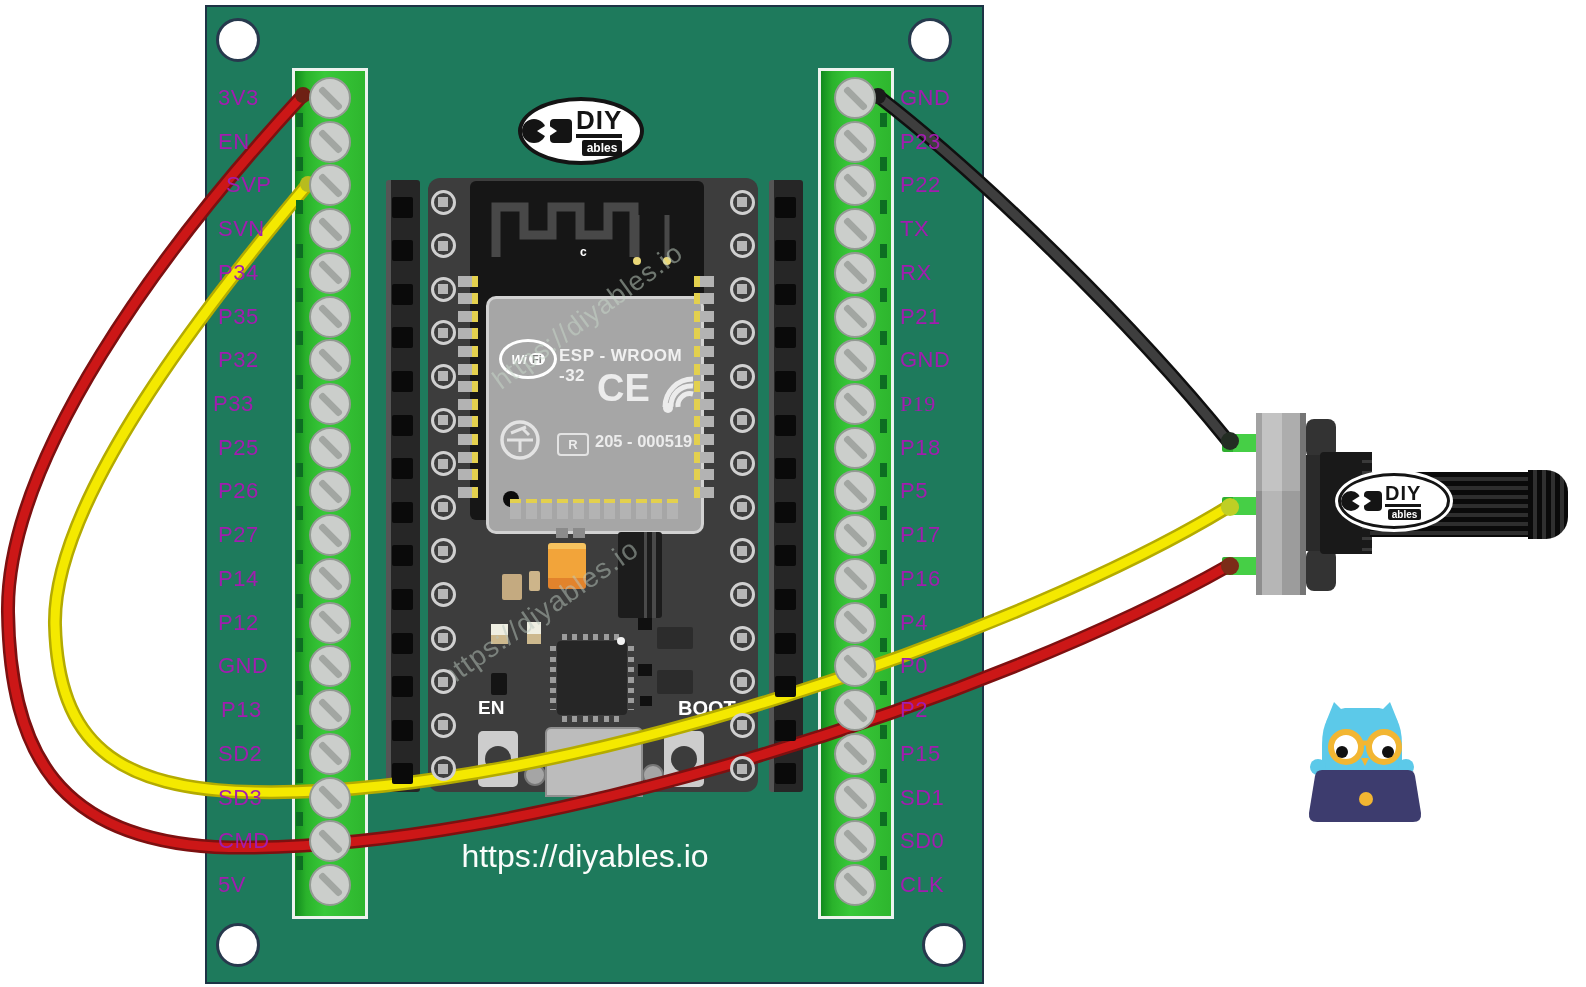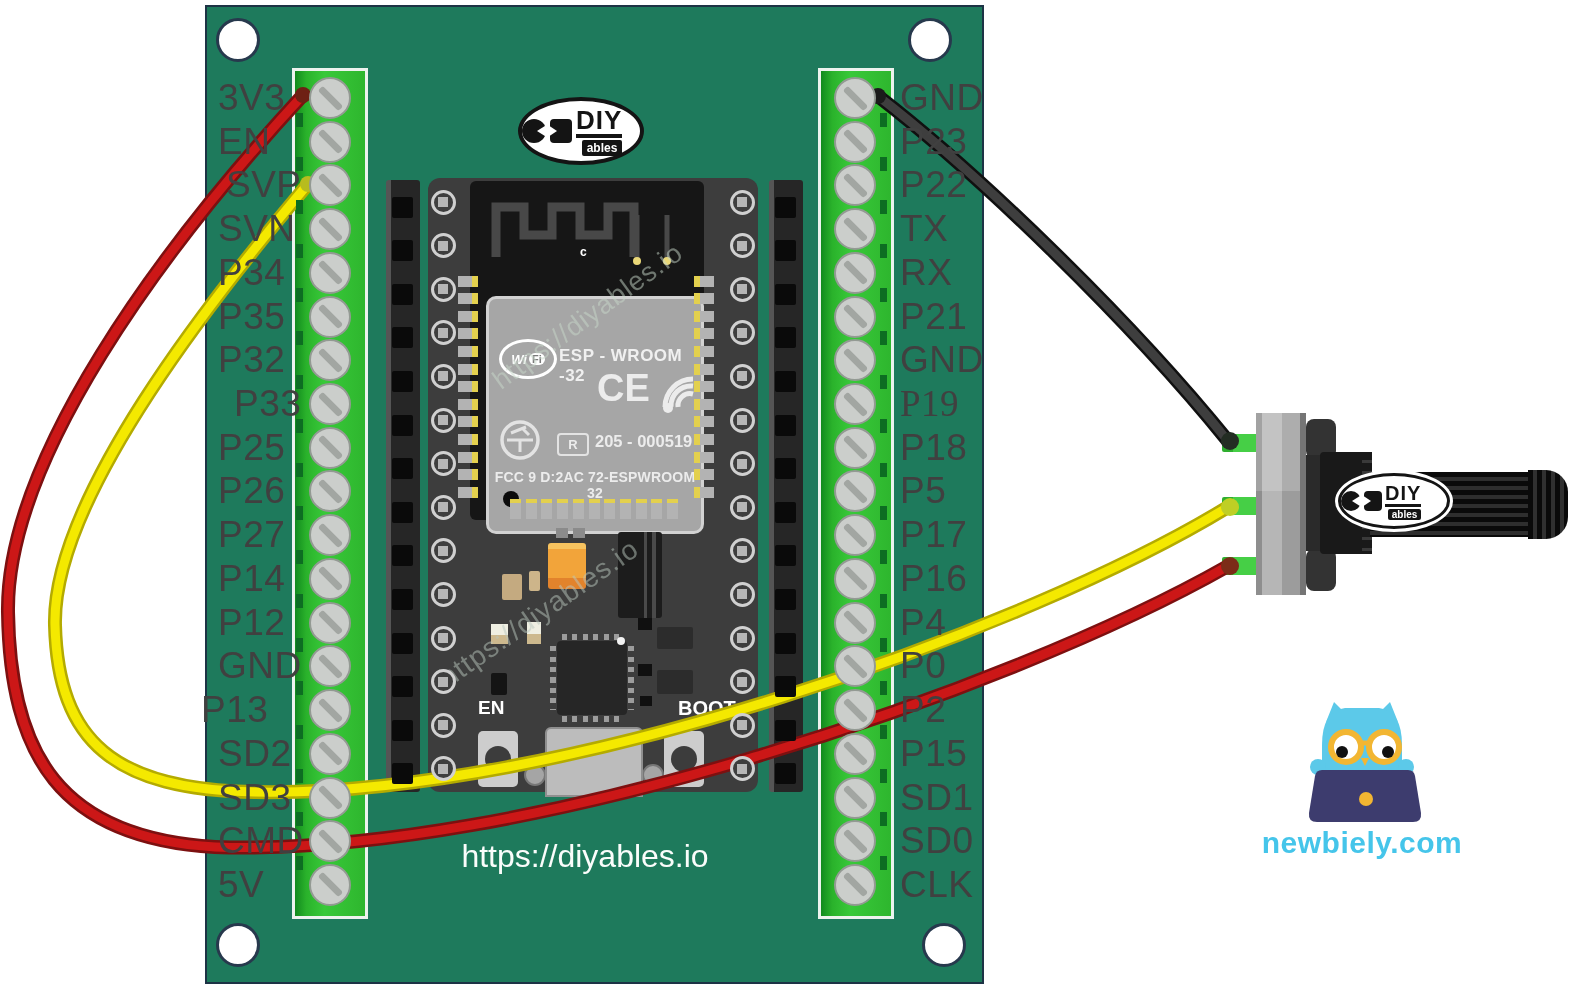--- a/index.html
+++ b/index.html
@@ -11,21 +11,21 @@
   .board{left:205px;top:5px;width:775px;height:975px;background:#1e7a5c;border:2px solid #1d3345;}
   .mhole{width:38px;height:38px;border-radius:50%;background:#fff;border:3px solid #27394d;}
 
   
   .terminal{width:70px;height:845px;border:3px solid #edf3ee;
             background:linear-gradient(90deg,#128a1e 0%,#2ab22b 16%,#38c939 42%,#2eb62e 100%);}
   .screw{width:38px;height:38px;border-radius:50%;background:#cbcecb;border:2px solid #939a93;
          display:flex;align-items:center;justify-content:center;}
   .slash{width:29px;height:7px;background:#a2a6a2;transform:rotate(45deg);border-radius:3px;}
   .tab{width:7px;height:14px;background:#0d6d22;}
-  .pinlabel{font-size:37px;color:#404040;letter-spacing:.5px;height:38px;line-height:38px;white-space:nowrap;}
+  .pinlabel{font-size:22px;color:#a21caf;letter-spacing:.5px;height:38px;line-height:38px;white-space:nowrap;}
 
   
   .hdr{width:34px;height:612px;background:linear-gradient(90deg,#555 0 16%,#262626 16% 100%);border-radius:3px;}
   .hsq{width:21px;height:21px;background:#0a0a0a;border-radius:2px;}
   .pcb{left:428px;top:178px;width:330px;height:614px;background:#3d3d3d;border-radius:12px;}
   .ring{width:19px;height:19px;border:3px solid #d0d0d0;border-radius:50%;background:#3e3e3e;
         display:flex;align-items:center;justify-content:center;}
   .ring i{width:10px;height:10px;background:#b6b6b6;display:block;}
 
   
@@ -139,21 +139,20 @@
       <path d="M14,36 A20,20 0 0,1 36,15" fill="none" stroke="#ececec" stroke-width="5"></path>
       <path d="M21,36 A12,12 0 0,1 36,23" fill="none" stroke="#ececec" stroke-width="5"></path>
       <circle cx="11" cy="37" r="5" fill="#ececec"></circle>
     </svg>
     <svg class="abs" style="left:10px;top:120px;" width="42" height="42" viewBox="0 0 42 42">
       <circle cx="21" cy="21" r="18" fill="none" stroke="#e3e3e3" stroke-width="3.5"></circle>
       <path d="M8,21 H34 M21,21 V33 M12,14 L27,8 M24,10 L30,16" fill="none" stroke="#e3e3e3" stroke-width="3"></path>
     </svg>
     <div class="abs rbox">R</div>
     <div class="abs certnum">205 - 000519</div>
-    <div class="abs fccline">FCC 9 D:2AC 72-ESPWROOM 32</div>
     <div class="abs shielddot"></div>
   </div>
 
   <div class="abs orange"></div>
   <div class="abs" style="left:502px;top:574px;width:20px;height:26px;background:#c4aa80;border-radius:2px;"></div>
   <div class="abs" style="left:529px;top:571px;width:11px;height:20px;background:#cdb58a;border-radius:2px;"></div>
   <div class="abs" style="left:556px;top:528px;width:12px;height:10px;background:#8b8b8b;"></div>
   <div class="abs" style="left:573px;top:528px;width:12px;height:10px;background:#8b8b8b;"></div>
   <div class="abs bigic"></div>
   <div class="abs" style="left:491px;top:624px;width:17px;height:20px;background:linear-gradient(180deg,#efefe2 0 55%,#cdb98e 55% 100%);"></div>
@@ -226,21 +225,20 @@
       <circle cx="106" cy="72" r="8" fill="#5cc9e9"></circle>
     <line x1="59" y1="48" x2="71" y2="48" stroke="#f2b632" stroke-width="5"></line>
     <circle cx="46" cy="52" r="15" fill="#ffffff" stroke="#f2b632" stroke-width="6"></circle>
     <circle cx="84" cy="52" r="15" fill="#ffffff" stroke="#f2b632" stroke-width="6"></circle>
     <circle cx="42" cy="57" r="6" fill="#101010"></circle>
       <circle cx="88" cy="57" r="6" fill="#101010"></circle>
     <polygon points="61,63 69,63 65,71" fill="#f2b632"></polygon>
     <path d="M22,75 L108,75 Q114,75 115,81 L121,118 Q122,127 113,127 L17,127 Q8,127 9,118 L15,81 Q16,75 22,75 Z" fill="#3d3c6e"></path>
     <circle cx="66" cy="104" r="7" fill="#f2b632"></circle>
   </svg>
-  <div class="abs newbielytext">newbiely.com</div>
 
   <svg class="abs" style="left:0;top:0;" width="1586" height="987" viewBox="0 0 1586 987">
     <g>
       <path d="M303,95 C160,250 6,460 8,612 C10,755 60,838 215,847 C520,858 1010,690 1228,566" fill="none" stroke="#7d1010" stroke-width="14" stroke-linecap="round"></path>
       <path d="M303,95 C160,250 6,460 8,612 C10,755 60,838 215,847 C520,858 1010,690 1228,566" fill="none" stroke="#cc1717" stroke-width="9" stroke-linecap="round"></path>
       <circle cx="303" cy="95" r="8" fill="#6e2014"></circle>
       <circle cx="1230" cy="566" r="9" fill="#7c2c18"></circle>
     </g>
     <g>
       <path d="M308,184 C210,300 52,500 55,625 C58,742 115,790 255,792 C560,798 1030,628 1228,507" fill="none" stroke="#b4ab00" stroke-width="14" stroke-linecap="round"></path>
@@ -284,21 +282,21 @@
     <div class="abs pinlabel" style="left: 218px; top: 297.6px;">P35</div>
     <div class="abs screw" style="left: 309px; top: 295.6px;">
       <div class="slash"></div>
     </div>
     <div class="abs tab" style="left: 296px; top: 331.46px;"></div>
     <div class="abs pinlabel" style="left: 218px; top: 341.32px;">P32</div>
     <div class="abs screw" style="left: 309px; top: 339.32px;">
       <div class="slash"></div>
     </div>
     <div class="abs tab" style="left: 296px; top: 375.18px;"></div>
-    <div class="abs pinlabel" style="left: 234px; top: 385.04px;">P33</div>
+    <div class="abs pinlabel" style="left: 213px; top: 385.04px;">P33</div>
     <div class="abs screw" style="left: 309px; top: 383.04px;">
       <div class="slash"></div>
     </div>
     <div class="abs tab" style="left: 296px; top: 418.9px;"></div>
     <div class="abs pinlabel" style="left: 218px; top: 428.76px;">P25</div>
     <div class="abs screw" style="left: 309px; top: 426.76px;">
       <div class="slash"></div>
     </div>
     <div class="abs tab" style="left: 296px; top: 462.62px;"></div>
     <div class="abs pinlabel" style="left: 218px; top: 472.48px;">P26</div>
@@ -319,21 +317,21 @@
     <div class="abs pinlabel" style="left: 218px; top: 603.64px;">P12</div>
     <div class="abs screw" style="left: 309px; top: 601.64px;">
       <div class="slash"></div>
     </div>
     <div class="abs tab" style="left: 296px; top: 637.5px;"></div>
     <div class="abs pinlabel" style="left: 218px; top: 647.36px;">GND</div>
     <div class="abs screw" style="left: 309px; top: 645.36px;">
       <div class="slash"></div>
     </div>
     <div class="abs tab" style="left: 296px; top: 681.22px;"></div>
-    <div class="abs pinlabel" style="left: 201px; top: 691.08px;">P13</div>
+    <div class="abs pinlabel" style="left: 221px; top: 691.08px;">P13</div>
     <div class="abs screw" style="left: 309px; top: 689.08px;">
       <div class="slash"></div>
     </div>
     <div class="abs tab" style="left: 296px; top: 724.94px;"></div>
     <div class="abs pinlabel" style="left: 218px; top: 734.8px;">SD2</div>
     <div class="abs screw" style="left: 309px; top: 732.8px;">
       <div class="slash"></div>
     </div>
     <div class="abs tab" style="left: 296px; top: 768.66px;"></div>
     <div class="abs pinlabel" style="left: 218px; top: 778.52px;">SD3</div>

